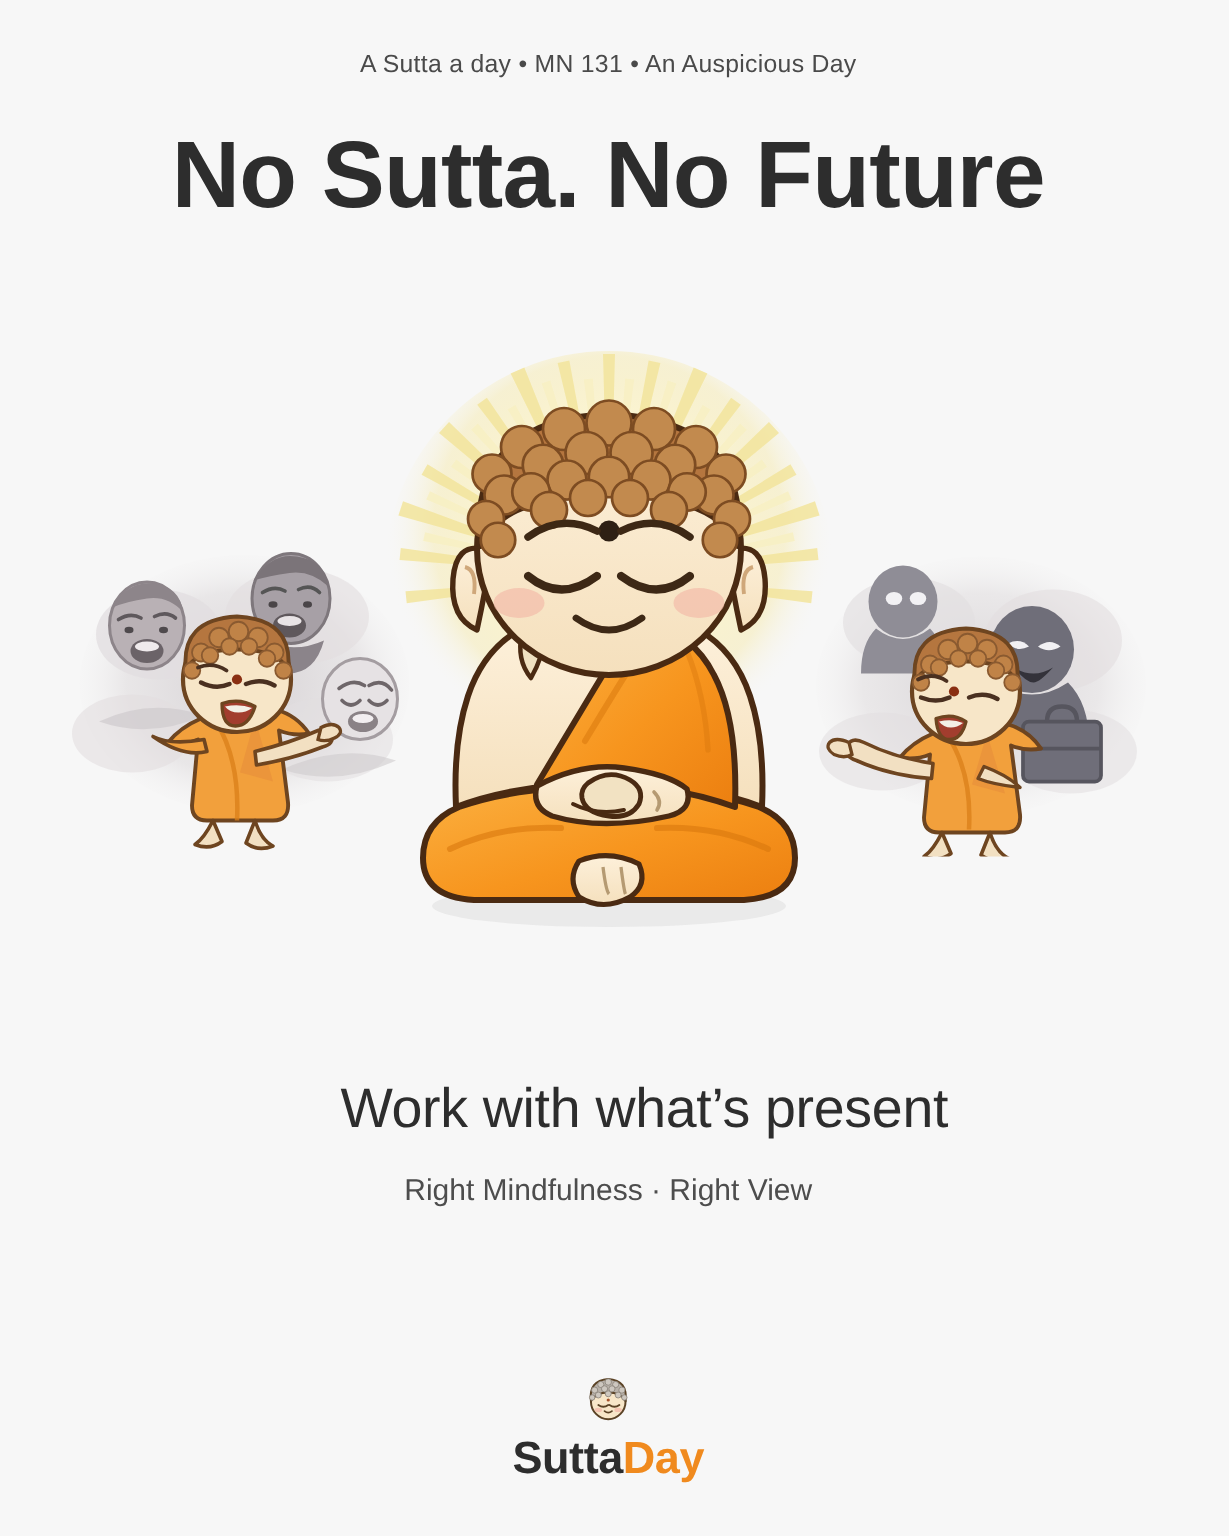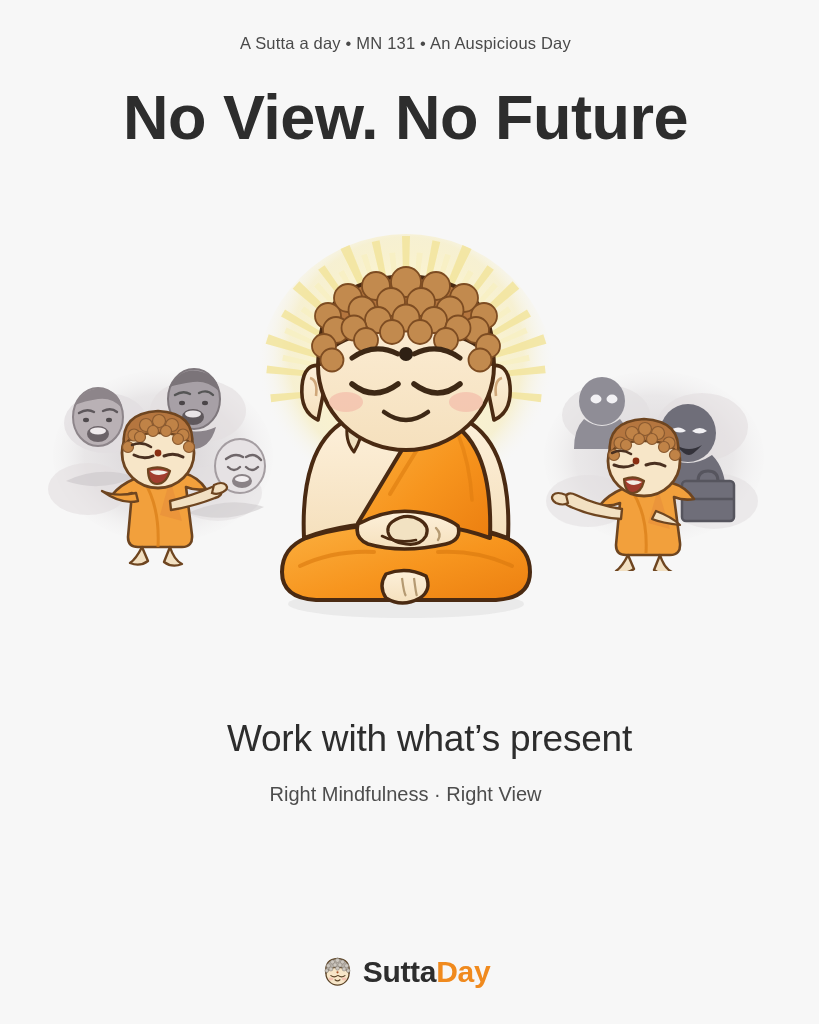--- a/index.html
+++ b/index.html
@@ -105,20 +105,21 @@
   
   .brand {
     position: absolute;
     left: 0;
     right: 0;
     bottom: 36px;
     display: flex;
     align-items: center;
     justify-content: center;
     gap: 9px;
+    flex-direction: column;
   }
   .brand-mark {
     width: 33px;
     height: 33px;
     flex: 0 0 auto;
   }
   .brand-text {
     font-size: 30px;
     font-weight: 600;
     letter-spacing: -0.3px;
@@ -127,21 +128,21 @@
   .brand-sutta { color: #2d2d2d; }
   .brand-day   { color: #f08a1e; }
 </style>
 </head>
 <body>
 
 <div class="poster">
 
   <div class="eyebrow">A Sutta a day • MN 131 • An Auspicious Day</div>
 
-  <h1 class="headline">No View. No Future</h1>
+  <h1 class="headline">No Sutta. No Future</h1>
 
   <div class="art">
 
     <div class="scene-left">
       <svg viewBox="0 0 230 210" width="230" height="210" aria-hidden="true">
         <defs>
           <radialGradient id="smokeL" cx="50%" cy="50%" r="55%">
             <stop offset="0%" stop-color="#cfcacd" stop-opacity="0.85"></stop>
             <stop offset="65%" stop-color="#ddd9db" stop-opacity="0.55"></stop>
             <stop offset="100%" stop-color="#f7f7f7" stop-opacity="0"></stop>

